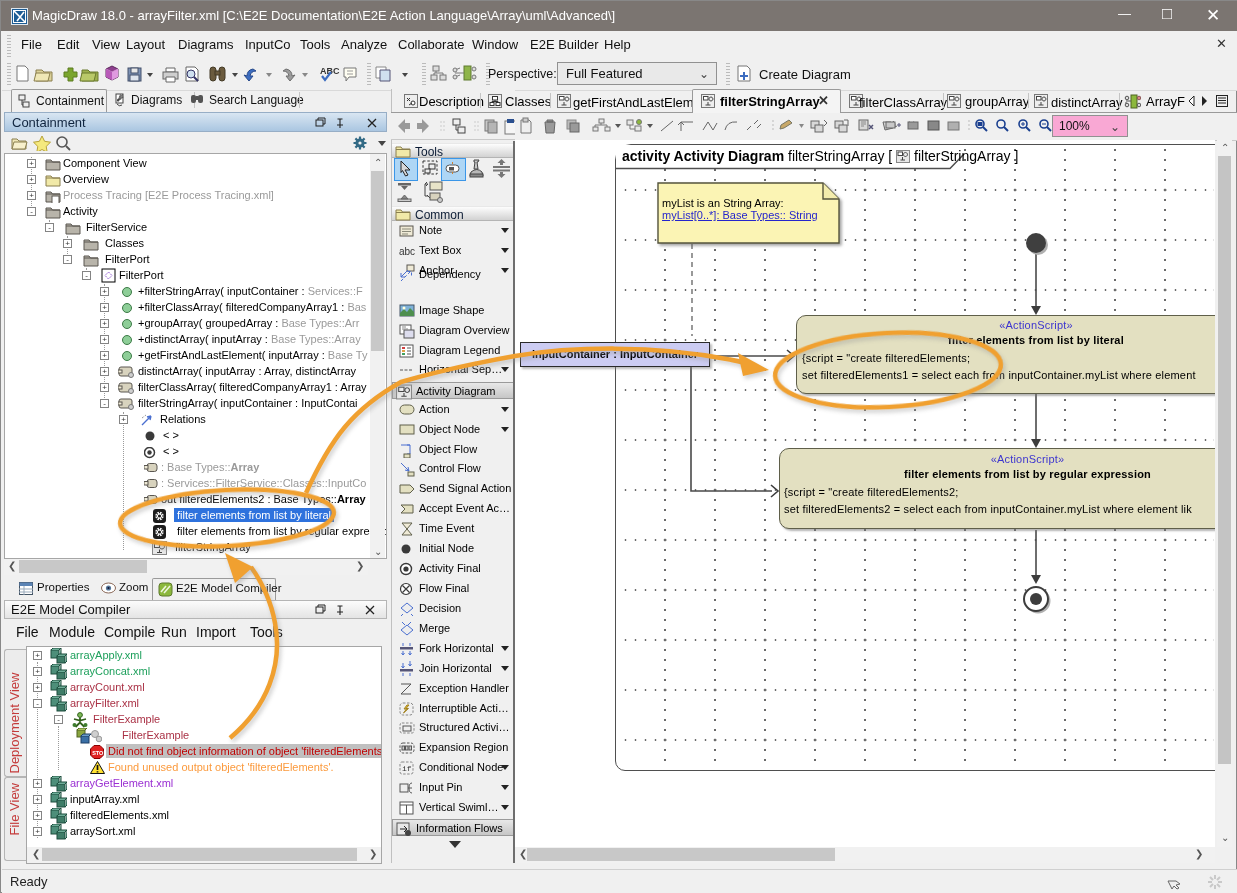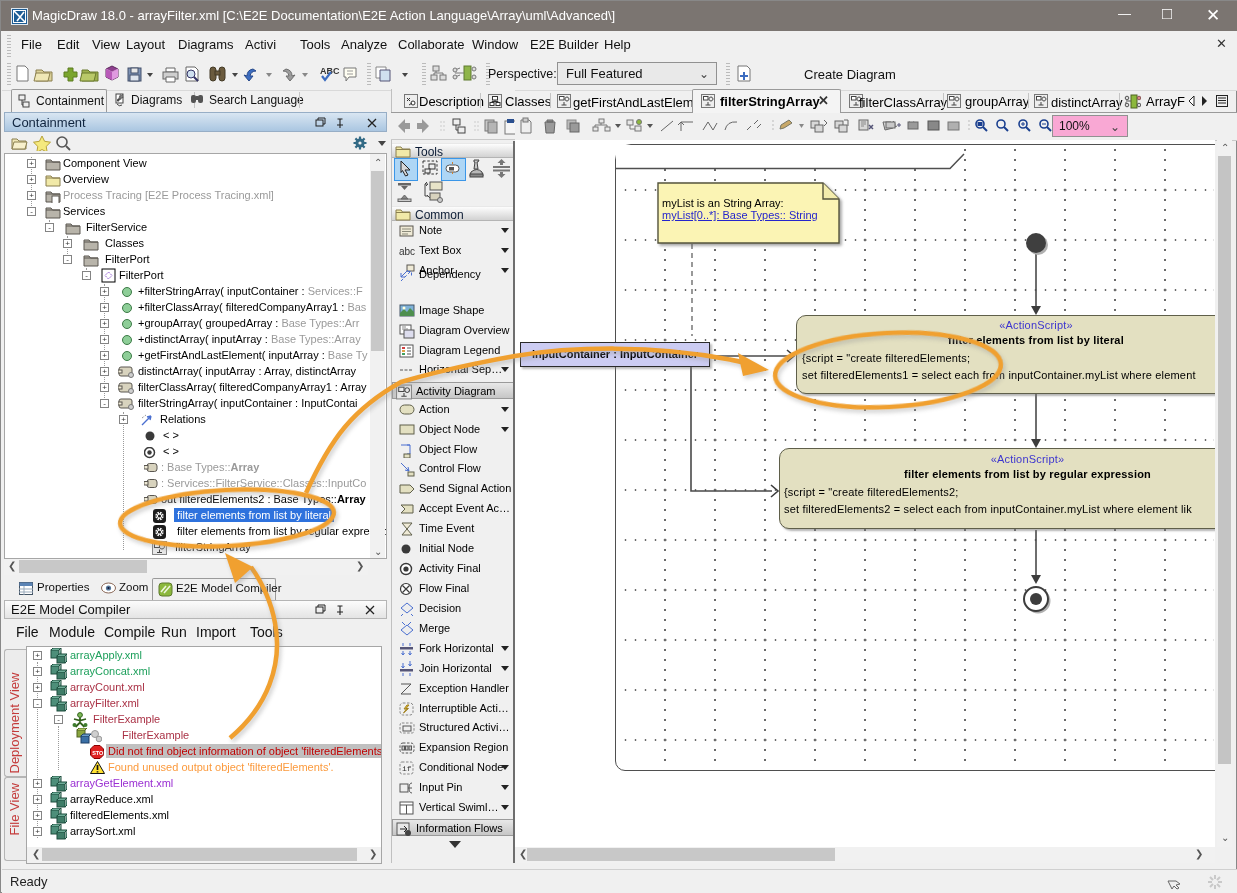--- a/index.html
+++ b/index.html
@@ -70,21 +70,21 @@
  <span class="abs winbtn" style="left:1161px;top:3px;font-size:17px;">□</span>
  <span class="abs winbtn" style="left:1205px;top:4px;font-size:17px;">✕</span>
 </div>
 
 <div class="abs menubar">
  <span style="left:19px">File</span>
       <span style="left:55px">Edit</span>
       <span style="left:90px">View</span>
       <span style="left:124px">Layout</span>
       <span style="left:176px">Diagrams</span>
-      <span style="left:243px">Activi</span>
+      <span style="left:243px">InputCo</span>
       <span style="left:298px">Tools</span>
       <span style="left:339px">Analyze</span>
       <span style="left:396px">Collaborate</span>
       <span style="left:470px">Window</span>
       <span style="left:528px">E2E Builder</span>
       <span style="left:602px">Help</span>
  <div class="abs grip" style="left:5px;top:4px;"></div>
  <span class="abs" style="left:1214px;top:5px;color:#333;font-size:13px;">✕</span>
 </div>
 
@@ -166,21 +166,21 @@
  <span class="abs" style="left:486px;top:8px;font-size:12.5px;color:#111;">Perspective:</span>
  <div class="abs combo" style="left:555px;top:3px;width:158px;height:21px;">
    <span class="abs" style="left:8px;top:3px;">Full Featured</span>
         <span class="chev">⌄</span>
  </div>
  <div class="abs grip" style="left:724px;"></div>
  <svg class="abs" style="left:734px;top:6px" width="20" height="18">
         <path d="M2 1 h9 l3 3 v12 h-12 z" fill="#fff" stroke="#777"></path>
         <path d="M9 10 h3 v2 h-3 v3 h-2 v-3 h-3 v-2 h3 v-3 h2 z" fill="#3c6cc0"></path>
       </svg>
- <span class="abs" style="left:757px;top:8px;font-size:13px;color:#111;margin-left:45px;">Create Diagram</span>
+ <span class="abs" style="left:757px;top:8px;font-size:13px;color:#111;">Create Diagram</span>
 </div>
 
 <div class="abs lefttabs">
  <div class="tab tabsel" style="left:7px;width:94px;">
   <svg class="abs" style="left:6px;top:4px" width="14" height="14">
           <g stroke="#444" fill="#eee">
             <rect x="1" y="1" width="6" height="5"></rect>
             <rect x="5" y="8" width="6" height="5"></rect>
             <path d="M4 6 v5 h1" fill="none"></path>
           </g>
@@ -272,21 +272,21 @@
           <rect x="7" y="7" width="7" height="8" fill="#fff" stroke="#5a5751"></rect>
         </svg>
         <span class="abs" style="left:58px;top:1px;color:#9a9a9a;">Process Tracing [E2E Process Tracing.xml]</span>
       </div>
       <div class="trow" style="left:0;top:50px;width:380px;">
         <span class="exp" style="left:22px;">-</span>
         <svg class="abs" style="left:40px;top:1px" width="16" height="14">
           <path d="M1 3 h5 l1.5 2 H15 v8 H1 z" fill="#b8b4aa" stroke="#5a5751"></path>
           <path d="M1 5 h14" stroke="#5a5751" fill="none"></path>
         </svg>
-        <span class="abs" style="left:58px;top:1px;">Services</span>
+        <span class="abs" style="left:58px;top:1px;">Activity</span>
       </div>
       <div class="trow" style="left:0;top:66px;width:380px;">
         <span class="exp" style="left:40px;">-</span>
         <svg class="abs" style="left:60px;top:1px" width="16" height="14">
           <path d="M1 3 h5 l1.5 2 H15 v8 H1 z" fill="#b8b4aa" stroke="#5a5751"></path>
           <path d="M1 5 h14" stroke="#5a5751" fill="none"></path>
         </svg>
         <span class="abs" style="left:81px;top:1px;">FilterService</span>
       </div>
       <div class="trow" style="left:0;top:82px;width:380px;">
@@ -612,21 +612,21 @@
       <div class="trow" style="left:0;top:145px;width:354px;">
         <span class="exp" style="left:6px;">+</span>
         <svg class="abs" style="left:22px;top:0px" width="18" height="16">
           <g stroke="#1d4d3d">
             <rect x="2" y="2" width="8" height="8" fill="#4e8f7a"></rect>
             <path d="M2 2 l2 -2 h8 l-2 2 m2 -2 v8 l-2 2" fill="#6fae99"></path>
             <rect x="8" y="8" width="8" height="7" fill="#3f7d68"></rect>
             <path d="M8 8 l2 -2 h8 l-2 2 m2 -2 v7 l-2 2" fill="#6fae99"></path>
           </g>
         </svg>
-        <span class="abs" style="left:43px;top:1px;">arrayReduce.xml</span>
+        <span class="abs" style="left:43px;top:1px;">inputArray.xml</span>
       </div>
       <div class="trow" style="left:0;top:161px;width:354px;">
         <span class="exp" style="left:6px;">+</span>
         <svg class="abs" style="left:22px;top:0px" width="18" height="16">
           <g stroke="#1d4d3d">
             <rect x="2" y="2" width="8" height="8" fill="#4e8f7a"></rect>
             <path d="M2 2 l2 -2 h8 l-2 2 m2 -2 v8 l-2 2" fill="#6fae99"></path>
             <rect x="8" y="8" width="8" height="7" fill="#3f7d68"></rect>
             <path d="M8 8 l2 -2 h8 l-2 2 m2 -2 v7 l-2 2" fill="#6fae99"></path>
           </g>
@@ -1170,20 +1170,25 @@
 
  <div class="anode" style="left:264px;top:308px;width:495px;height:79px;">
   <div class="st" style="margin-top:3px;">«ActionScript»</div>
   <div class="ttl">filter elements from list by regular expression</div>
   <div style="margin:3px 0 0 4px;">{script = "create filteredElements2;</div>
   <div style="margin:2px 0 0 4px;">set filteredElements2 = select each from inputContainer.myList where element lik</div>
  </div>
 
  <div class="abs" style="left:5px;top:202px;width:188px;height:23px;background:#ccccf2;border:1px solid #2a2a2a;box-shadow:2px 2px 2px rgba(120,120,120,.5);font-size:11px;font-weight:bold;text-align:center;line-height:23px;">inputContainer : InputContainer</div>
 
+ <div class="abs" style="left:107px;top:8px;font-size:14px;white-space:nowrap;"><b>activity Activity Diagram</b> filterStringArray [ <svg width="14" height="13" style="vertical-align:-2px">
+          <rect x="0.5" y="0.5" width="13" height="12" fill="#e8e8e8" stroke="#888"></rect>
+          <rect x="2" y="2" width="4.5" height="3.5" fill="#fff" stroke="#444"></rect>
+          <path d="M9.5 2.5 a2 2 0 1 1 -0.1 0 M6.5 7 v3 M4.5 10 h4.5" stroke="#444" fill="none"></path>
+        </svg> filterStringArray ]</div>
 </div>
 
 <div class="abs scrollH" style="left:514px;top:846px;width:700px;height:16px;">
  <span class="sbarrow" style="left:4px;">❮</span>
       <span class="sbarrow" style="left:680px;">❯</span>
  <div class="thumb" style="left:12px;width:308px;"></div>
 </div>
 <div class="abs" style="left:1216px;top:139px;width:15px;height:707px;background:#f1f1f1;">
  <span class="sbarrow" style="left:4px;top:2px;">⌃</span>
  <div class="abs" style="left:1px;top:16px;width:13px;height:608px;background:#c4c4c4;"></div>

